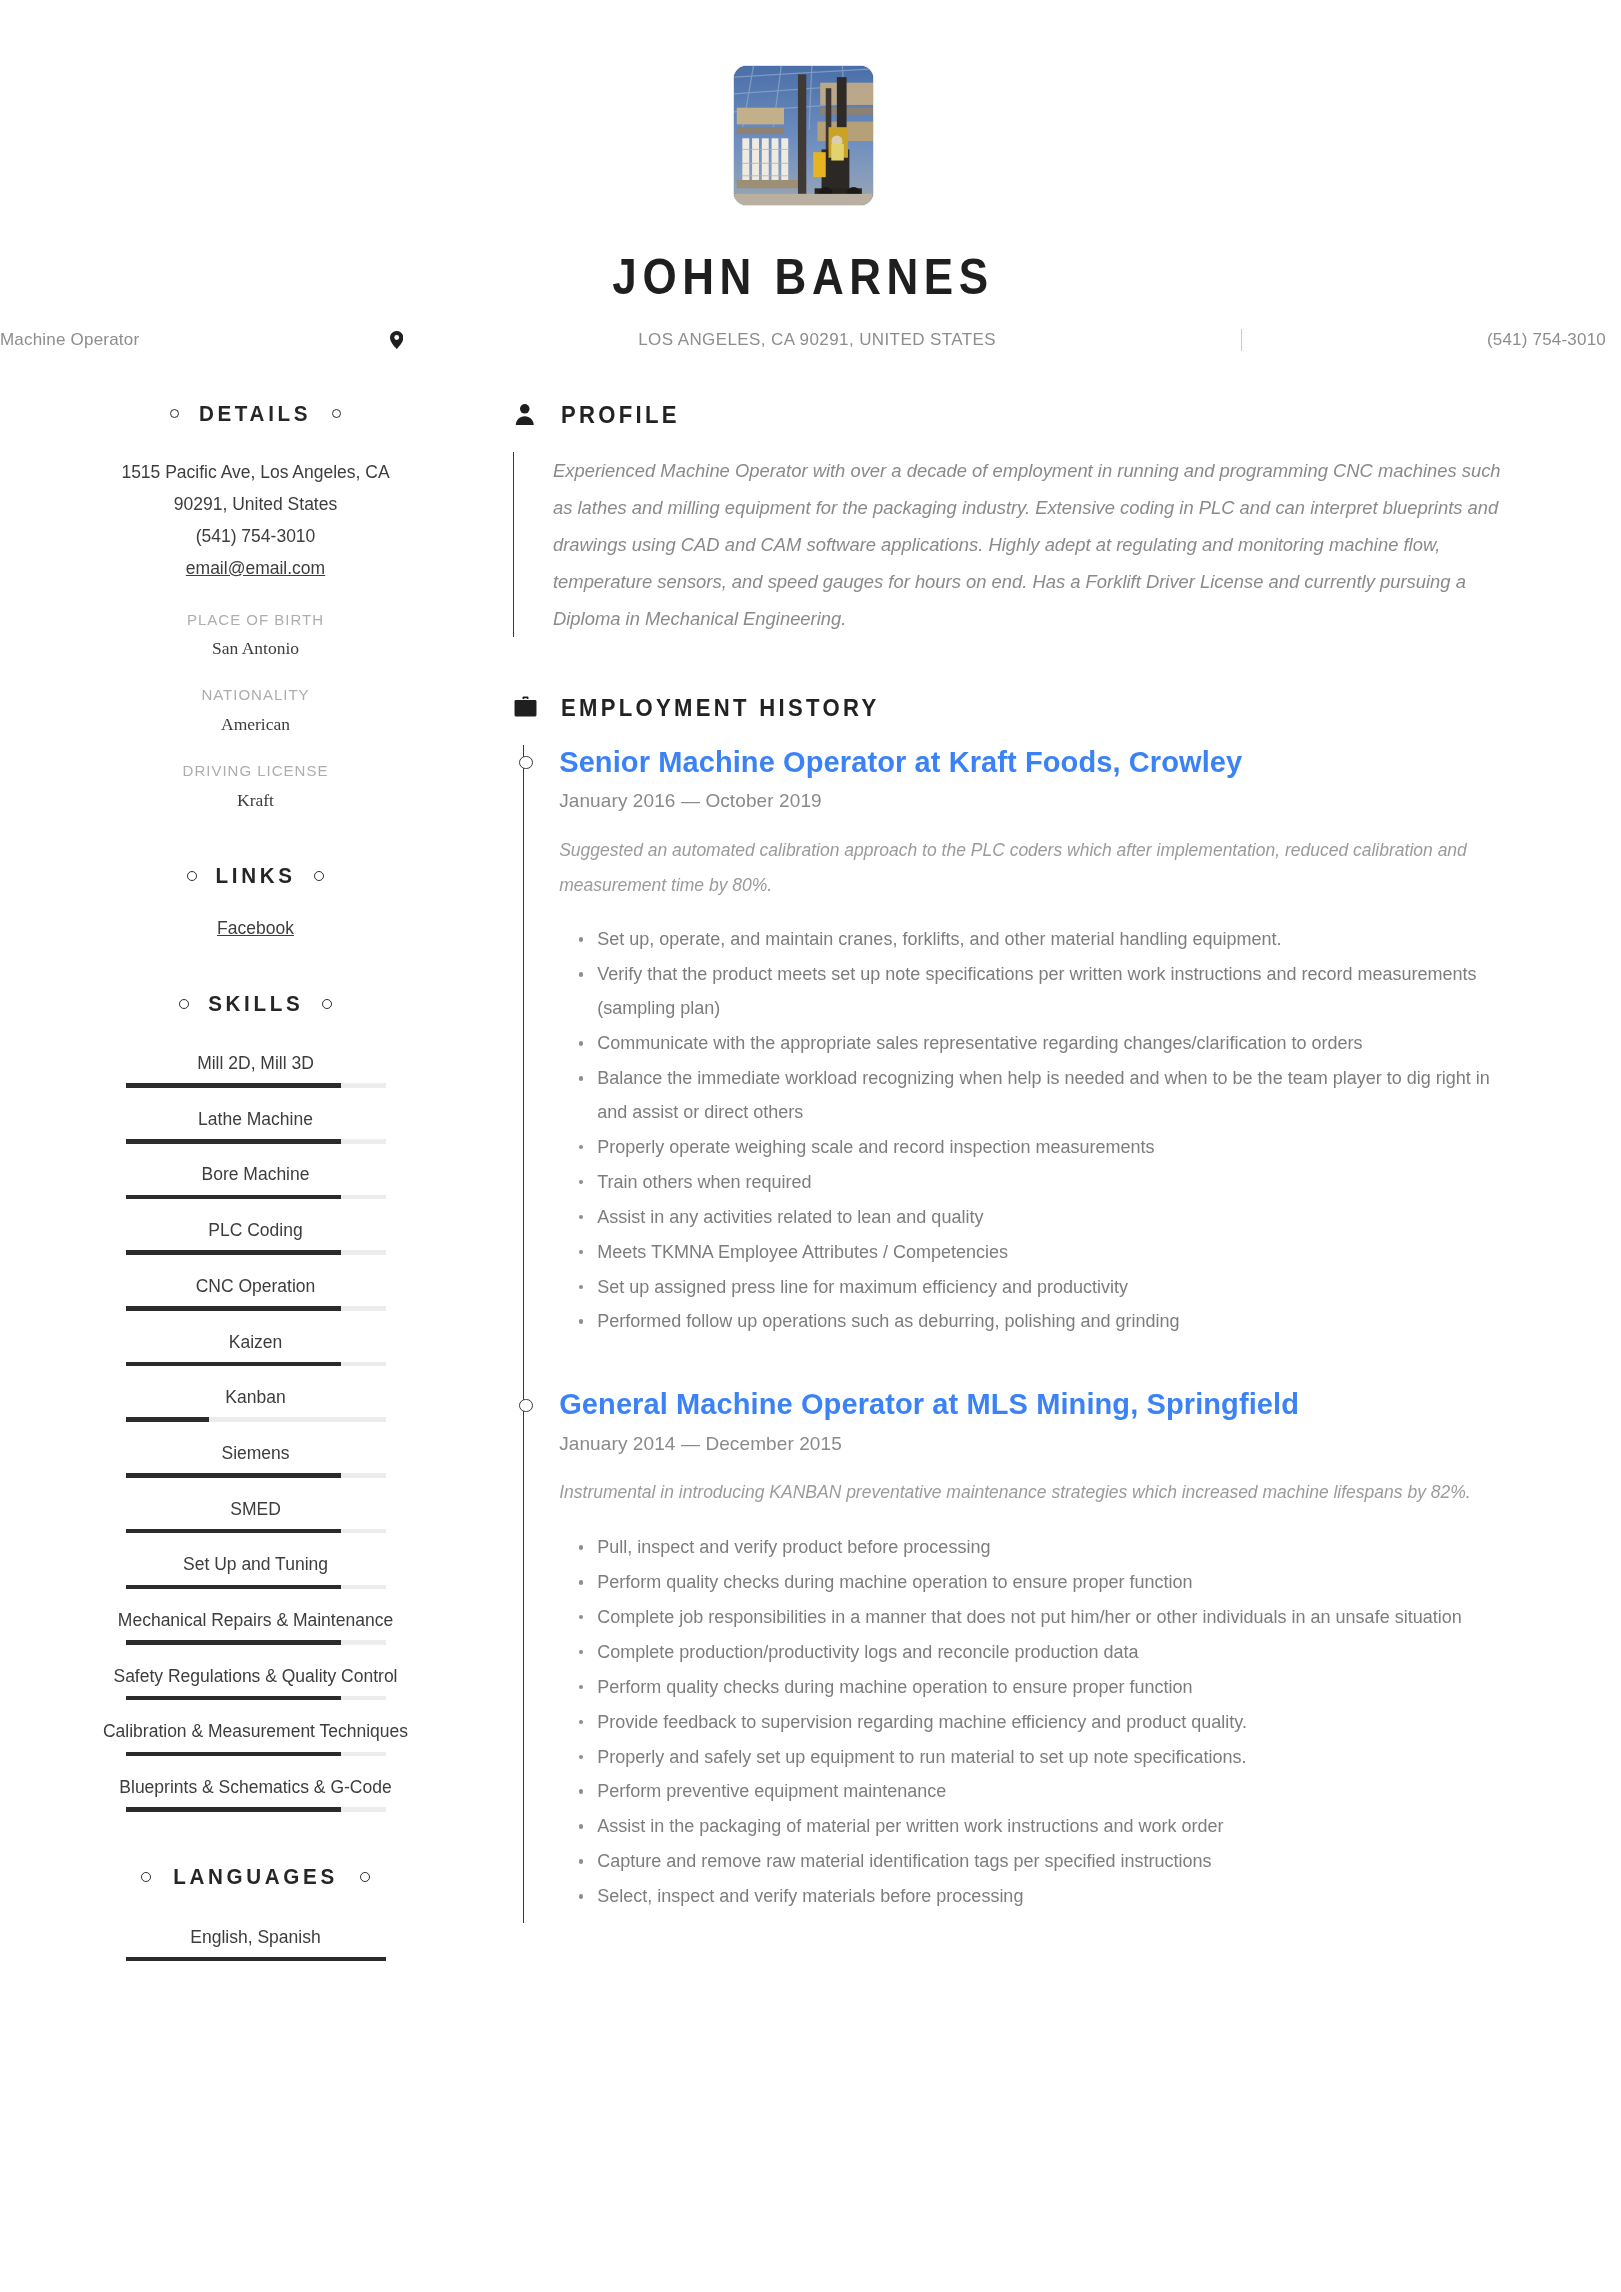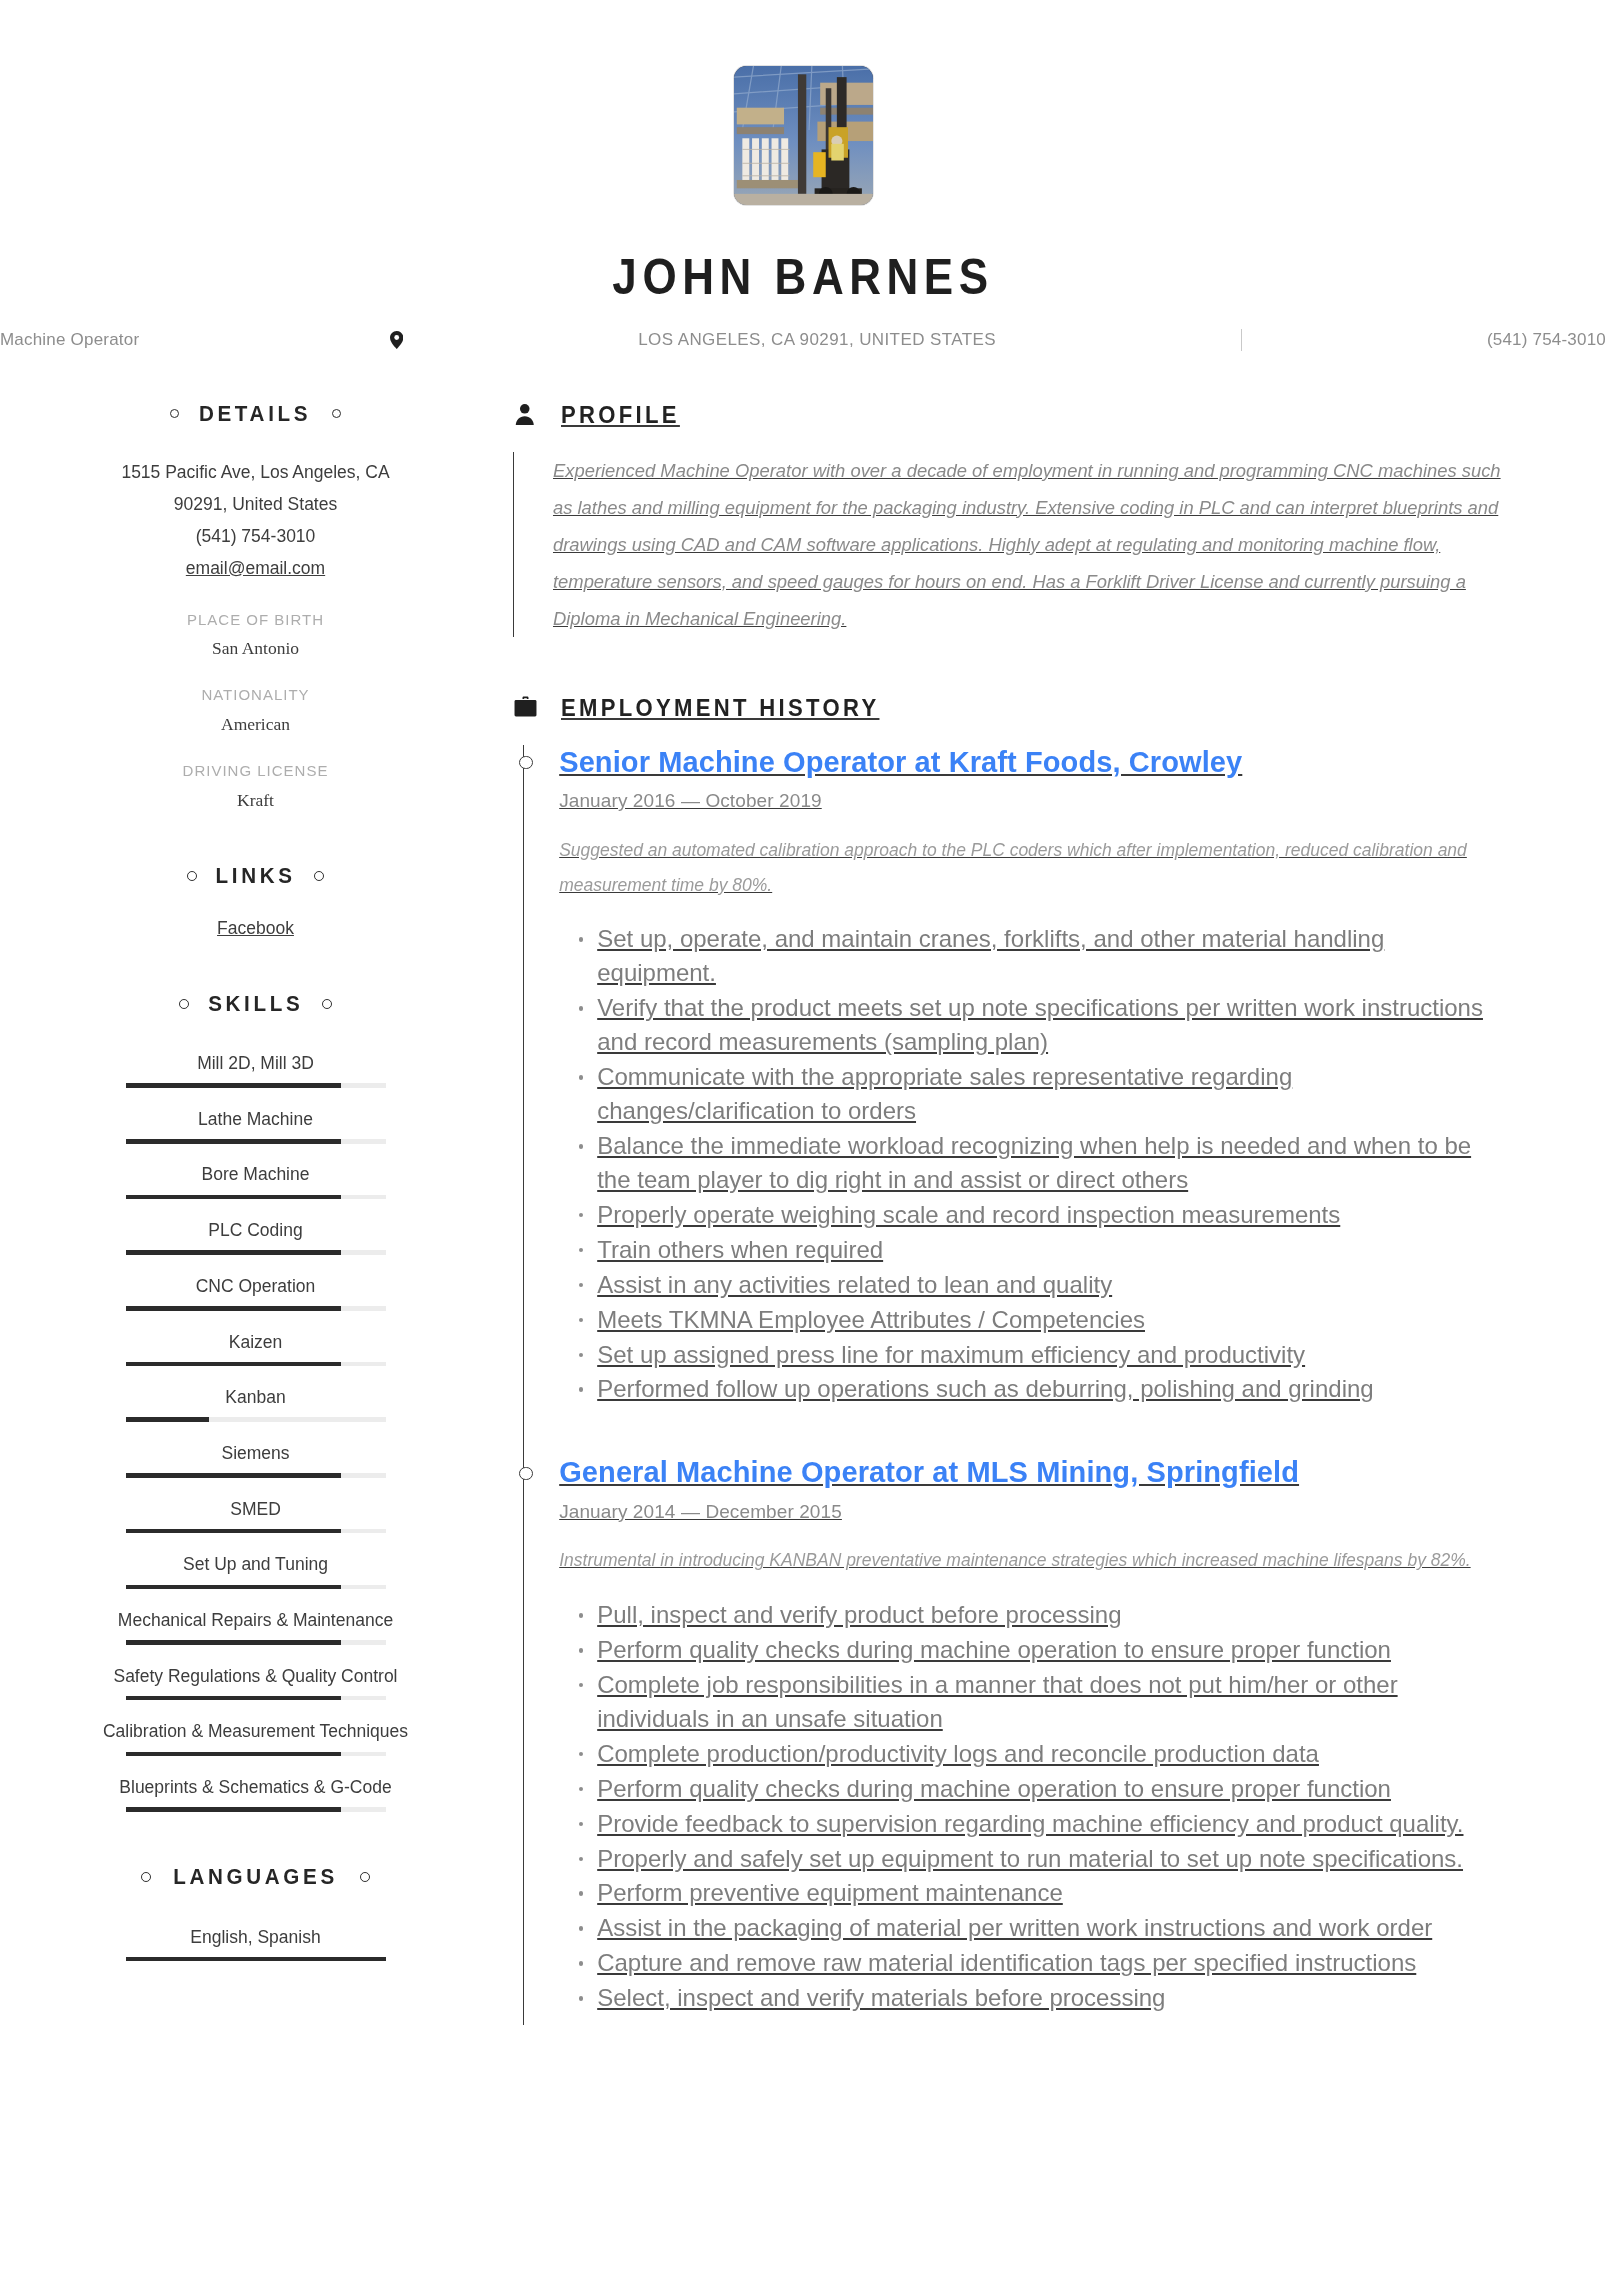--- a/index.html
+++ b/index.html
@@ -69,21 +69,20 @@
   .sidebar {
     width:502px;
     flex:0 0 502px;
     padding:0 90px 0 99px;
     text-align:center;
   }
   .content {
     flex:1;
     padding-right:103px;
     padding-left:10.7px;
-    text-decoration:underline;
   }
 
   
   .side-head {
     display:flex;
     align-items:center;
     justify-content:center;
     gap:15px;
     margin-bottom:29px;
   }
@@ -238,21 +237,21 @@
     line-height:35px;
     color:#9b9b9b;
     margin-top:20.6px;
   }
   .job-bullets {
     list-style:none;
     margin-top:19.7px;
   }
   .job-bullets li {
     position:relative;
-    font-size:24px;
+    font-size:18px;
     line-height:34px;
     color:#7d7d7d;
     padding-left:38px;
     margin-bottom:0.9px;
   }
   .job-bullets li::before {
     content:"";
     position:absolute;
     left:19.7px;
     top:15px;

